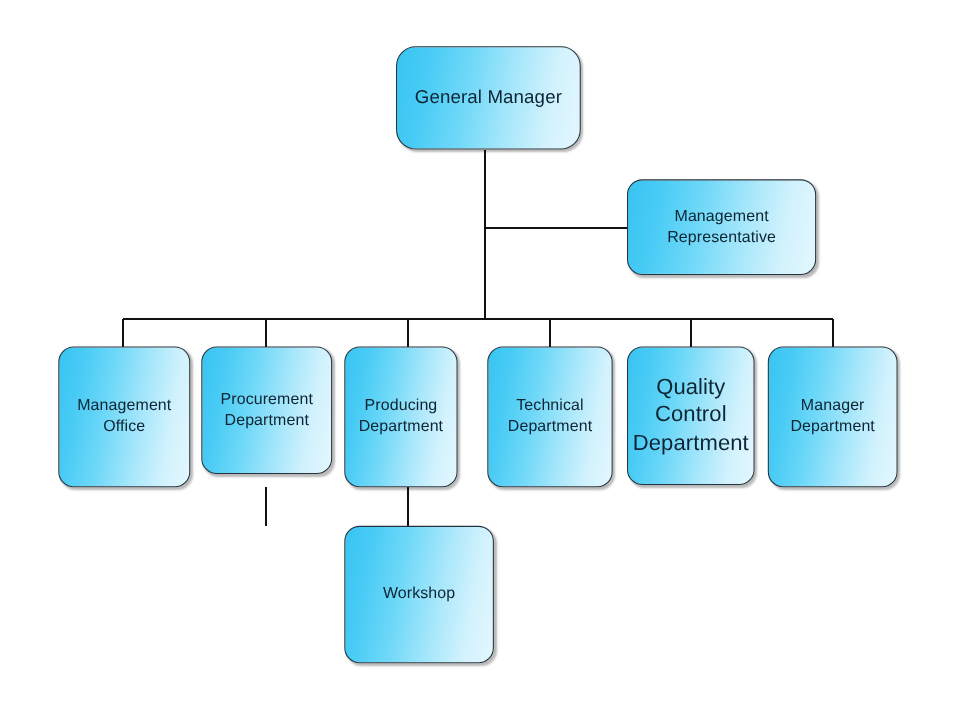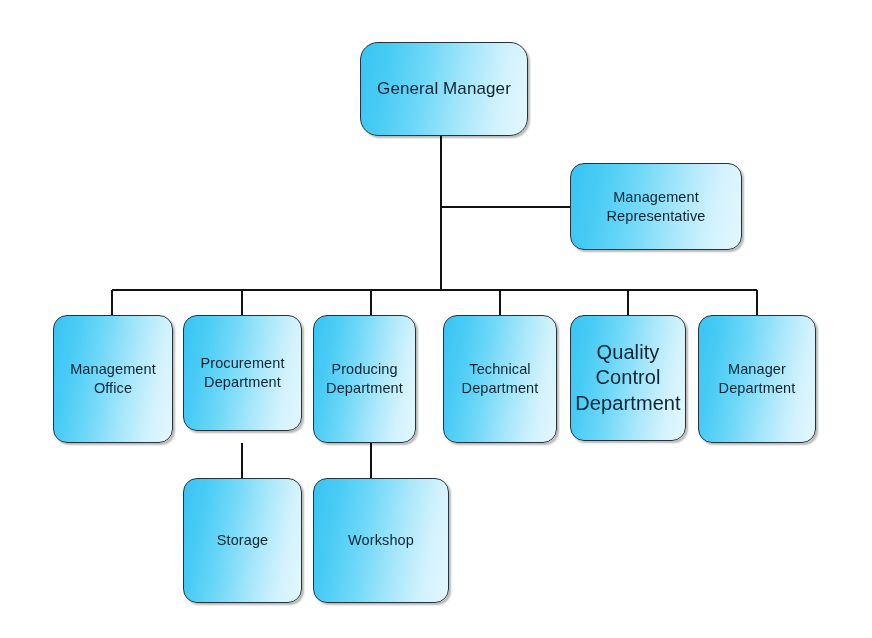--- a/index.html
+++ b/index.html
@@ -133,21 +133,18 @@
     <span class="label">Quality
 Control
 Department</span>
   </div>
 
   <div class="node" id="node-commerce">
     <span class="label">Manager
 Department</span>
   </div>
 
-  <div class="node" id="node-storage">
-    <span class="label">Storage</span>
-  </div>
 
   <div class="node" id="node-workshop">
     <span class="label">Workshop</span>
   </div>
 
 </div>
 
 </body></html>

